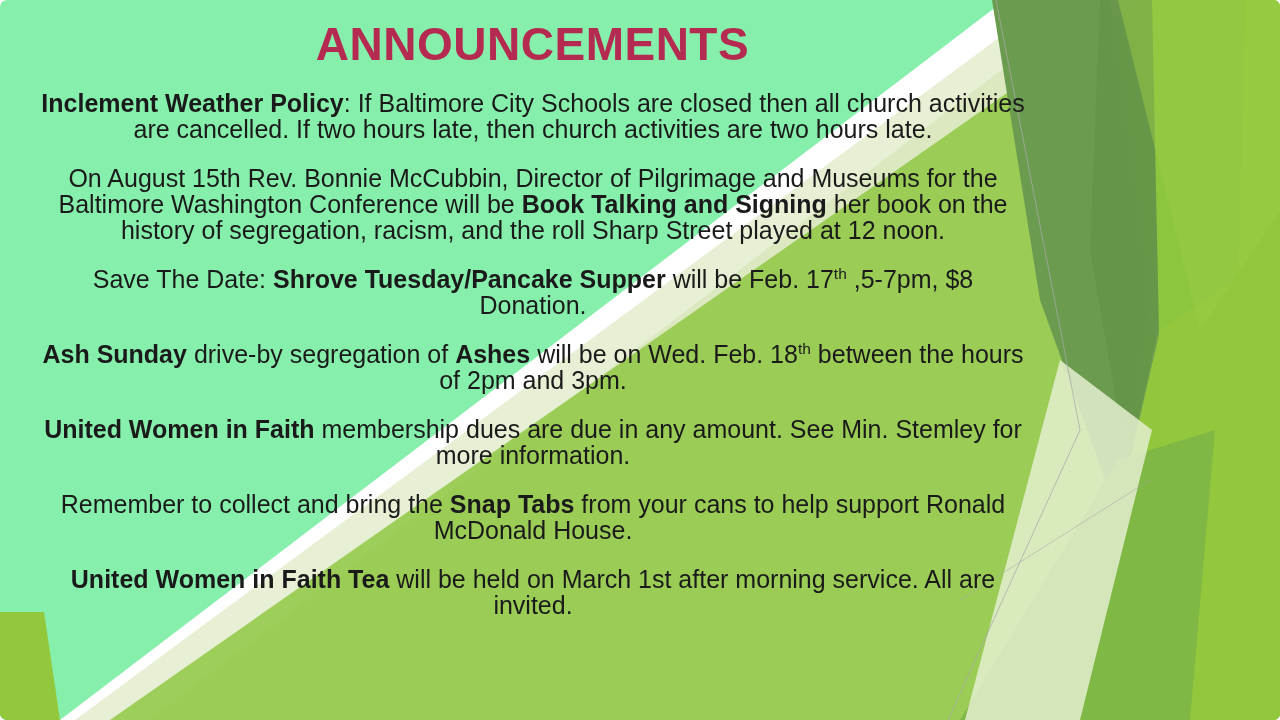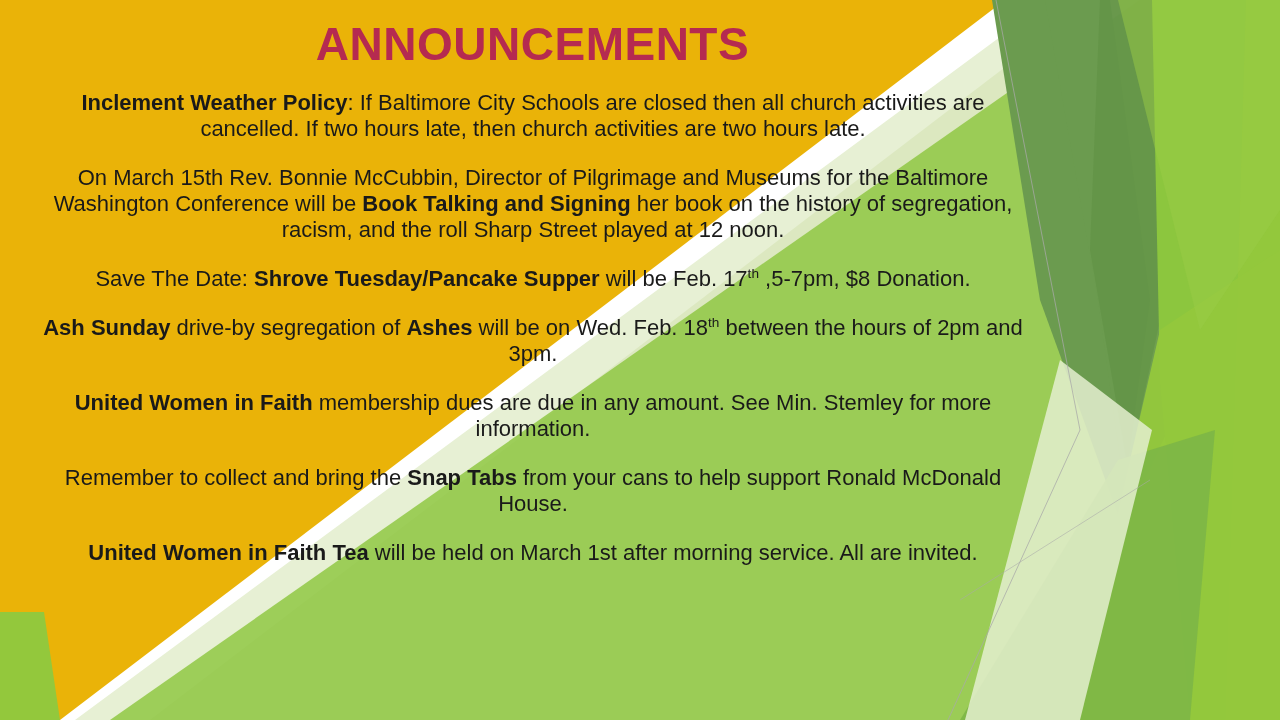--- a/index.html
+++ b/index.html
@@ -50,42 +50,42 @@
   }
 
   #body-text {
     position: absolute;
     left: 38px;
     top: 90px;
     width: 990px;
     text-align: center;
     color: #1a1a1a;
     font-family: "Liberation Sans", sans-serif;
-    font-size: 22px;
+    font-size: 25px;
     line-height: 26px;
   }
 
   #body-text p {
     margin: 0 0 23px 0;
   }
   #body-text p:last-child { margin-bottom: 4px; }
 
   #body-text b { font-weight: 700; }
 
   sup {
     font-size: 0.62em;
     vertical-align: super;
     line-height: 0;
     margin-top: 36px;
   }
 </style>
 </head>
 <body>
 
-<div id="slide" style="background: #eab308;">
+<div id="slide" style="background: #86efac; border-radius: 7px;">
 
   <svg id="deco" viewBox="0 0 1280 720" preserveAspectRatio="none" aria-hidden="true">
 
     <polygon points="0,612 44,612 0,720" fill="#93C83C"></polygon>
     <polygon points="0,612 44,612 60,720 0,720" fill="#93C83C"></polygon>
 
     <polygon points="1005,0 1280,0 1280,720 60,720" fill="#FFFFFF"></polygon>
 
     <polygon points="1050,0 1280,0 1280,720 75,720" fill="#E7F0D4"></polygon>
     <polygon points="1093,0 1280,0 1280,720 150,720" fill="#DCE8C0"></polygon>
@@ -112,21 +112,21 @@
 
     <line x1="996" y1="0" x2="1080" y2="430" stroke="#A9A9A9" stroke-width="1" opacity="0.75"></line>
     <line x1="1080" y1="430" x2="948" y2="720" stroke="#A9A9A9" stroke-width="1" opacity="0.75"></line>
     <line x1="960" y1="600" x2="1150" y2="480" stroke="#A9A9A9" stroke-width="1" opacity="0.55"></line>
   </svg>
 
   <div id="content">
     <div id="title" style="color: rgb(181, 42, 80);">ANNOUNCEMENTS</div>
     <div id="body-text" style="color: rgb(26, 26, 26);">
         <p><b>Inclement Weather Policy</b><span>: If Baltimore City Schools are closed then all church activities are cancelled. If two hours late, then church activities are two hours late.</span></p>
-        <p><span>On March 15th Rev. Bonnie McCubbin, Director of Pilgrimage and Museums for the Baltimore Washington Conference will be </span><b>Book Talking and Signing</b><span> her book on the history of segregation, racism, and the roll Sharp Street played at 12 noon.</span></p>
+        <p><span>On August 15th Rev. Bonnie McCubbin, Director of Pilgrimage and Museums for the Baltimore Washington Conference will be </span><b>Book Talking and Signing</b><span> her book on the history of segregation, racism, and the roll Sharp Street played at 12 noon.</span></p>
         <p><span>Save The Date: </span><b>Shrove Tuesday/Pancake Supper</b><span> will be Feb. 17</span><sup>th</sup><span> ,5-7pm, $8 Donation.</span></p>
         <p><b>Ash Sunday</b><span> drive-by segregation of </span><b>Ashes</b><span> will be on Wed. Feb. 18</span><sup>th</sup><span> between the hours of 2pm and 3pm.</span></p>
         <p><b>United Women in Faith</b><span> membership dues are due in any amount. See Min. Stemley for more information.</span></p>
         <p><span>Remember to collect and bring the </span><b>Snap Tabs</b><span> from your cans to help support Ronald McDonald House.</span></p>
         <p><b>United Women in Faith Tea</b><span> will be held on March 1st after morning service. All are invited.</span></p>
       </div>
   </div>
 
 </div>
 

